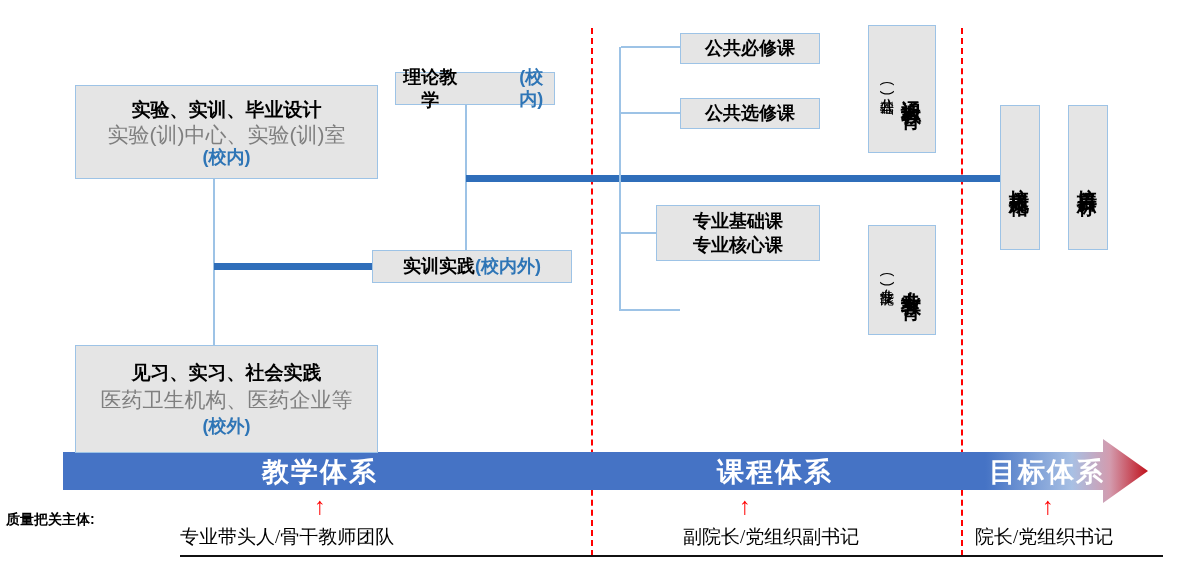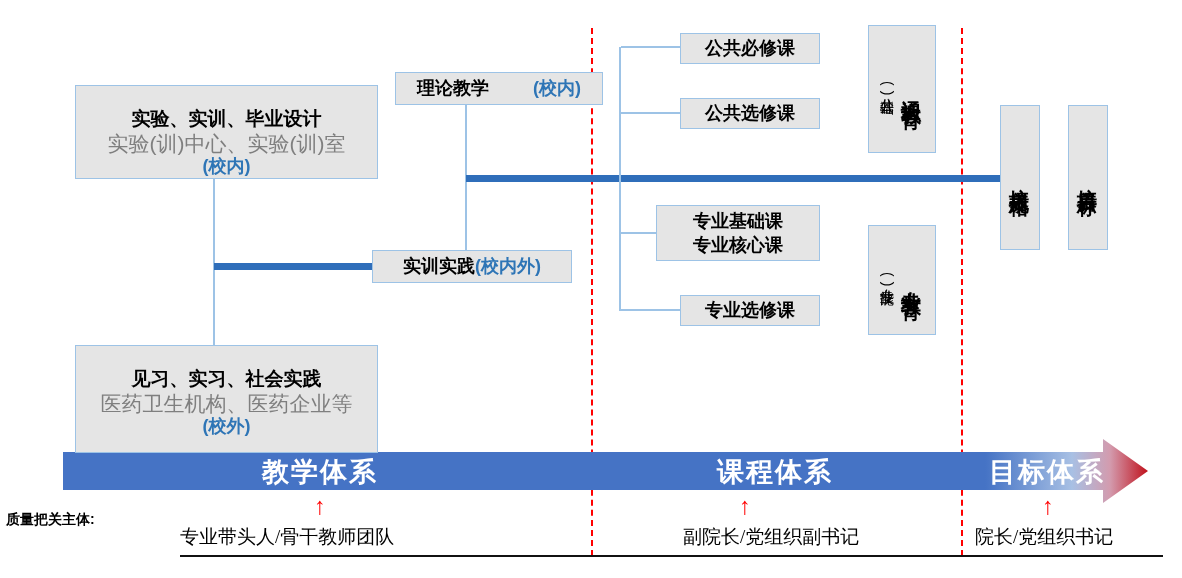--- a/index.html
+++ b/index.html
@@ -1,20 +1,20 @@
 <!DOCTYPE html>
 <html style="--box-border: #9DC3E6; --thick-line: #2F6EBA; --blue-text: #2E75B6; --gray-text: #7F7F7F; --red: #FF0000; --band-blue: #4573C5; --band-red: #C00000;"><head>
 <meta charset="utf-8">
 <style>
   * { margin:0; padding:0; box-sizing:border-box; }
   html,body { background:#fff; font-family:"Liberation Sans", sans-serif; }
   .canvas { position:relative; width:1182px; height:578px; background:#fff; overflow:hidden; }
 
   .box { position:absolute; background:#e5e5e5; border:1.5px solid var(--box-border,#9DC3E6); z-index:3; }
-  .cbox { display:flex; flex-direction:column; align-items:center; justify-content:space-evenly; text-align:center; padding:21px 2px; }
+  .cbox { display:flex; flex-direction:column; align-items:center; justify-content:space-evenly; text-align:center; padding:12px 2px; }
   .rbox { display:flex; align-items:center; justify-content:center; text-align:center; }
 
   .title { font-weight:bold; font-size:19px; color:#000; line-height:1.25; }
   .subtitle { font-size:21px; color:var(--gray-text,#7F7F7F); line-height:1.2; }
   .tag { font-weight:bold; font-size:18px; color:var(--blue-text,#2E75B6); line-height:1.2; }
   .course { font-weight:bold; font-size:18px; color:#000; line-height:1.35; }
 
   .line-thin { position:absolute; background:var(--box-border,#9DC3E6); z-index:2; }
   .line-thick { position:absolute; background:var(--thick-line,#2F6EBA); height:7px; z-index:2; }
   .v { width:2px; } .h { height:2px; }
@@ -55,21 +55,21 @@
   <div class="line-thin h" style="left:621px; top:112px; width:59px;"></div>
   <div class="line-thin h" style="left:621px; top:232px; width:35px;"></div>
   <div class="line-thin h" style="left:621px; top:309px; width:59px;"></div>
 
   <div class="box cbox" style="left:75px; top:85px; width:303px; height:94px;">
     <div class="title">实验、实训、毕业设计</div>
     <div class="subtitle">实验(训)中心、实验(训)室</div>
     <div class="tag">(校内)</div>
   </div>
 
-  <div class="box rbox" style="left:395px; top:72px; width:208px; height:33px;gap:44px;">
+  <div class="box rbox" style="left:395px; top:72px; width:160px; height:33px;gap:44px;">
     <span class="title" style="font-size:18px;">理论教学</span>
     <span class="tag">(校内)</span>
   </div>
 
   <div class="box rbox" style="left:372px; top:250px; width:200px; height:33px;">
     <span class="title" style="font-size:18px;">实训实践</span>
     <span class="tag">(校内外)</span>
   </div>
 
   <div class="box cbox" style="left:75px; top:345px; width:303px; height:108px;">
@@ -80,23 +80,20 @@
 
   <div class="box rbox" style="left:680px; top:33px; width:140px; height:31px;">
     <span class="course">公共必修课</span>
   </div>
   <div class="box rbox" style="left:680px; top:98px; width:140px; height:31px;">
     <span class="course">公共选修课</span>
   </div>
   <div class="box cbox" style="left:656px; top:205px; width:164px; height:56px; justify-content:center;">
     <div class="course">专业基础课</div>
     <div class="course">专业核心课</div>
-  </div>
-  <div class="box rbox" style="left:680px; top:295px; width:140px; height:31px;">
-    <span class="course">专业选修课</span>
   </div>
 
   <div class="box vbox" style="left:868px; top:25px; width:68px; height:128px;">
     <span class="vside">(公共基础)</span>
     <span class="vmain">通识教育</span>
   </div>
   <div class="box vbox" style="left:868px; top:225px; width:68px; height:110px;">
     <span class="vside">(专业技能)</span>
     <span class="vmain">专业教育</span>
   </div>

